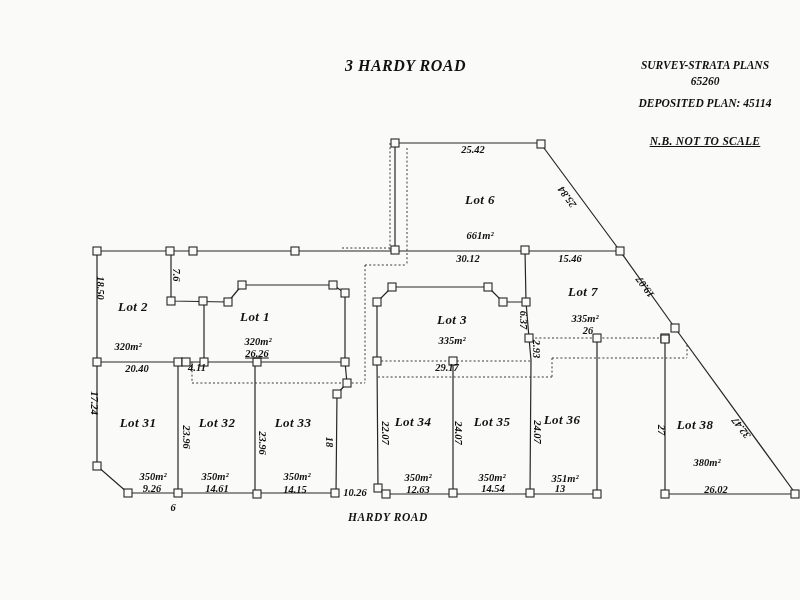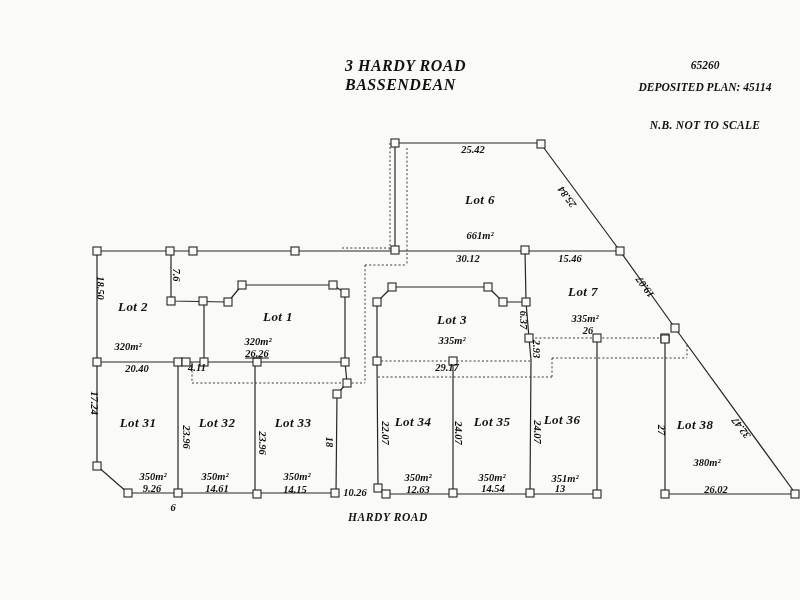--- a/index.html
+++ b/index.html
@@ -18,21 +18,21 @@
     font-size:16px;font-weight:bold;font-style:italic;
     line-height:19px;letter-spacing:.5px;white-space:nowrap;
   }
   .plan-info{
     position:absolute;left:610px;top:58px;width:190px;
     text-align:center;font-weight:bold;font-style:italic;
     font-size:11.5px;line-height:14px;
   }
   .plan-info .row{margin-bottom:2px;}
   .plan-info .dp{margin-top:8px;}
-  .plan-info .nts{margin-top:24px;letter-spacing:.3px;}
+  .plan-info .nts{margin-top:24px;text-decoration:underline;letter-spacing:.3px;}
   
   .lbl{
     position:absolute;white-space:nowrap;
     font-weight:bold;font-style:italic;
     transform:translate(-50%,-50%);
     pointer-events:none;
   }
   .lot-name{font-size:13px;letter-spacing:.4px;}
   .lot-area{font-size:10.5px;}
   .meas{font-size:10.5px;}
@@ -104,33 +104,33 @@
         <rect x="661" y="334" width="8" height="8" fill="#fafaf8" stroke="#262626" stroke-width="1.1"></rect>
         <rect x="671" y="324" width="8" height="8" fill="#fafaf8" stroke="#262626" stroke-width="1.1"></rect>
         <rect x="661" y="335" width="8" height="8" fill="#fafaf8" stroke="#262626" stroke-width="1.1"></rect>
         <rect x="661" y="490" width="8" height="8" fill="#fafaf8" stroke="#262626" stroke-width="1.1"></rect>
         <rect x="791" y="490" width="8" height="8" fill="#fafaf8" stroke="#262626" stroke-width="1.1"></rect>
       </g>
   </svg>
 
   <div class="site-title">
     <div>3 HARDY ROAD</div>
-    <div>BASSENDEAN</div>
   </div>
 
   <div class="plan-info">
+    <div class="row">SURVEY-STRATA PLANS</div>
     <div class="row">65260</div>
     <div class="row dp">DEPOSITED PLAN: 45114</div>
     <div class="row nts">N.B. NOT TO SCALE</div>
   </div>
 
   <div id="plan-labels">
       <span class="lbl lot-name" style="left: 133px; top: 307px;">Lot 2</span>
       <span class="lbl lot-area" style="left: 128px; top: 346px;">320m²</span>
-      <span class="lbl lot-name" style="left: 255px; top: 317px; margin-left: 23px;">Lot 1</span>
+      <span class="lbl lot-name" style="left: 255px; top: 317px;">Lot 1</span>
       <span class="lbl lot-area" style="left: 258px; top: 341px;">320m²</span>
       <span class="lbl lot-name" style="left: 480px; top: 200px;">Lot 6</span>
       <span class="lbl lot-area" style="left: 480px; top: 235px;">661m²</span>
       <span class="lbl lot-name" style="left: 452px; top: 320px;">Lot 3</span>
       <span class="lbl lot-area" style="left: 452px; top: 340px;">335m²</span>
       <span class="lbl lot-name" style="left: 583px; top: 292px;">Lot 7</span>
       <span class="lbl lot-area" style="left: 585px; top: 318px;">335m²</span>
       <span class="lbl lot-name" style="left: 138px; top: 423px;">Lot 31</span>
       <span class="lbl lot-area" style="left: 153px; top: 476px;">350m²</span>
       <span class="lbl lot-name" style="left: 217px; top: 423px;">Lot 32</span>

